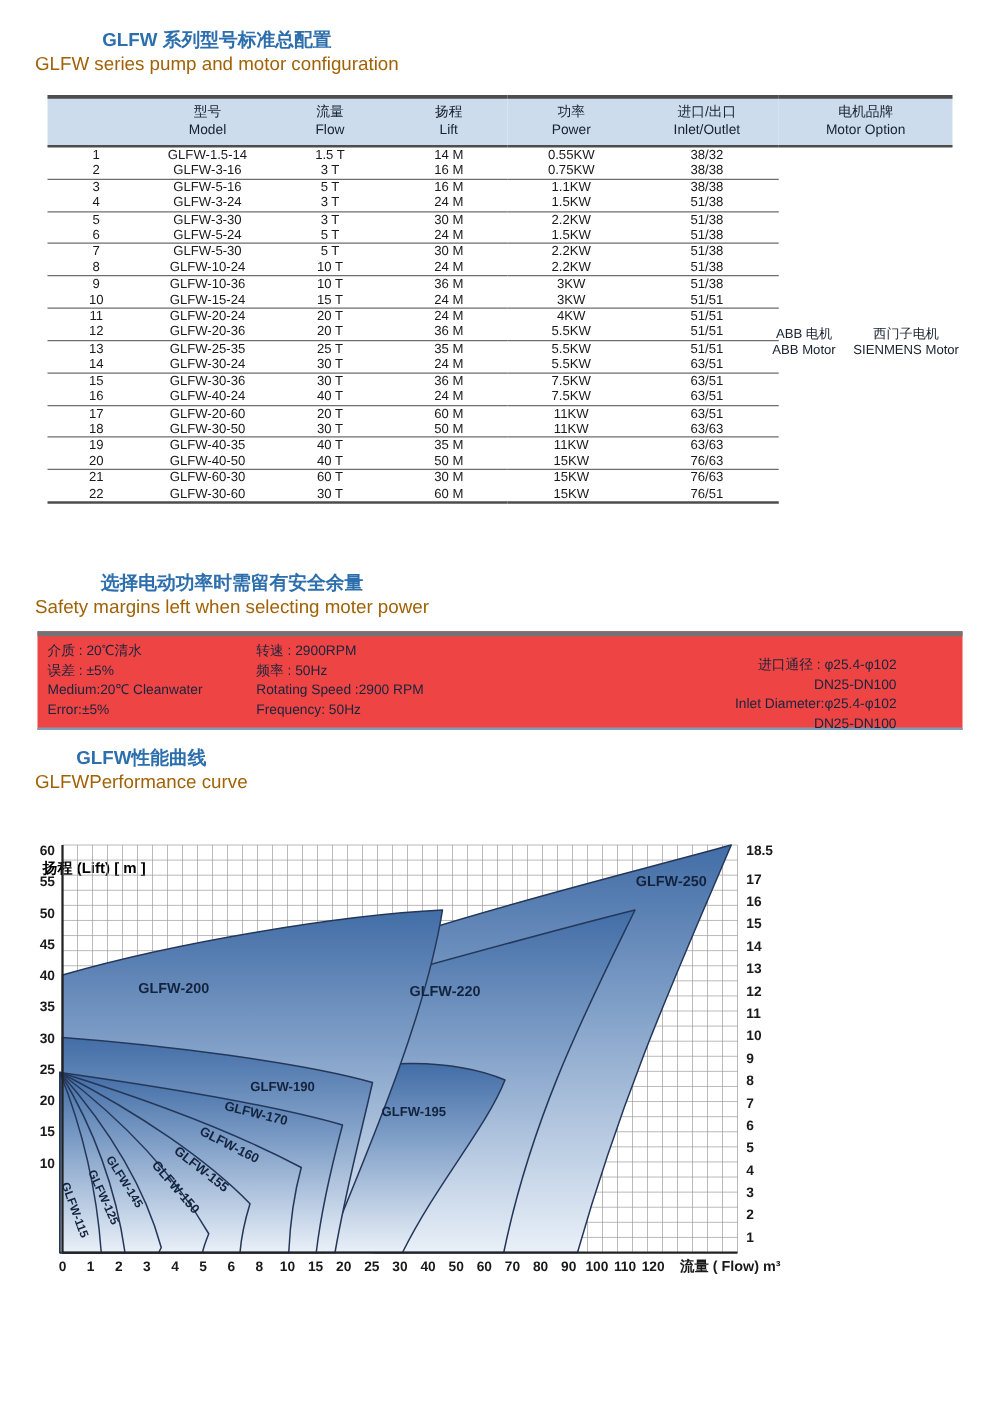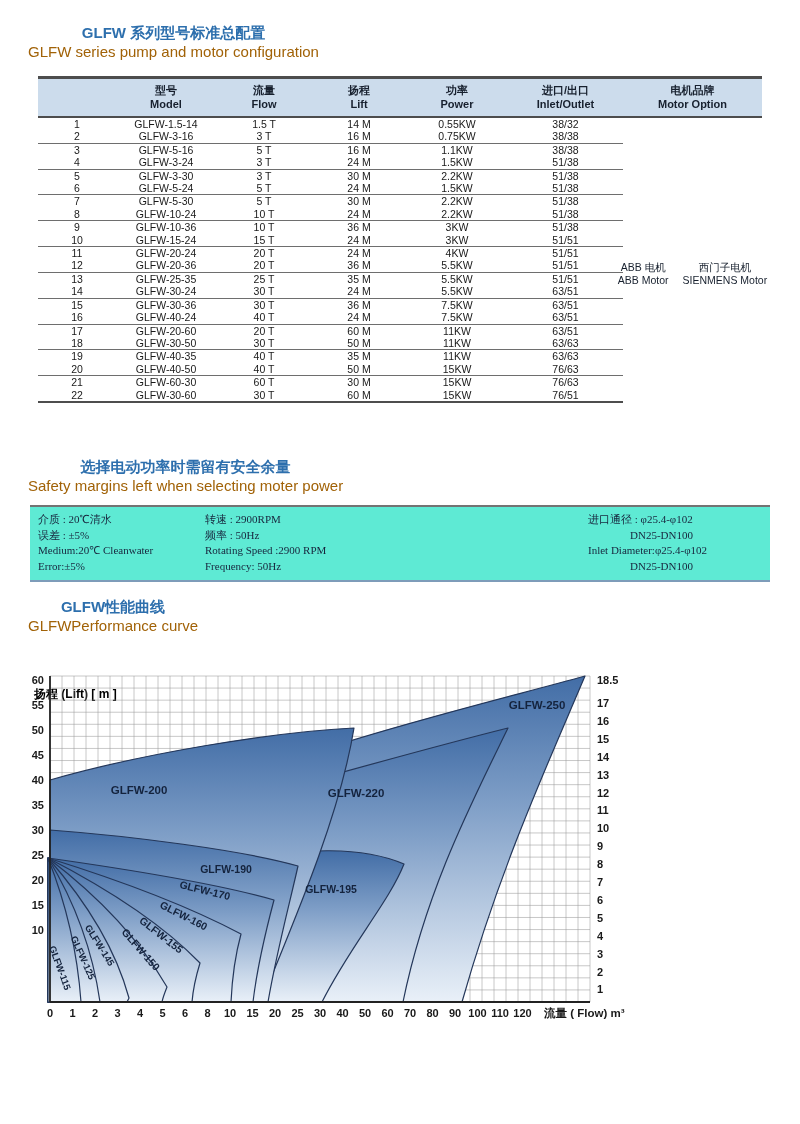--- a/index.html
+++ b/index.html
@@ -4,29 +4,29 @@
 <style>
   html,body{margin:0;padding:0;background:#fff;}
   body{width:800px;height:1124px;position:relative;font-family:"Liberation Sans",sans-serif;color:#1c1c1c;overflow:hidden;}
   .abs{position:absolute;}
   
   .sec-title{line-height:1.25;}
   .sec-title .zh{font-size:15px;font-weight:700;color:#2d6fad;text-align:center;}
   .sec-title .en{font-size:15px;font-weight:400;color:#a16207;}
   
   #cfg-table{border-collapse:collapse;width:724px;table-layout:fixed;}
-  #cfg-table thead th{background:#ccdcec;font-weight:700;font-size:11px;line-height:14px;padding:4px 0 5px 0;border-top:3px solid #4d4d4d;border-bottom:2px solid #4d4d4d;color:#17202e;margin-top:24px;}
+  #cfg-table thead th{background:#ccdcec;font-weight:400;font-size:11px;line-height:14px;padding:4px 0 5px 0;border-top:3px solid #4d4d4d;border-bottom:2px solid #4d4d4d;color:#17202e;margin-top:24px;}
   #cfg-table td{font-size:10.5px;line-height:12.4px;text-align:center;padding:0;white-space:nowrap;color:#191919;}
   #cfg-table tbody tr.group-end td{border-bottom:1.2px solid #6e6e6e;}
   #cfg-table tbody tr.last td{border-bottom:2.5px solid #4d4d4d;}
   #cfg-table td.motor-cell{vertical-align:middle;border-bottom:none !important;}
   .motor-wrap{display:flex;justify-content:center;gap:14px;margin-top:28px;}
   .motor-opt{text-align:center;font-size:10.5px;line-height:13px;color:#17202e;}
   
-  .safety-band{background:#5eead4;border-top:2px solid #737373;border-bottom:2px solid #7e9cb9;display:flex;font-family:Liberation Serif, serif;}
+  .safety-band{background:#ef4444;border-top:4px solid #737373;border-bottom:2px solid #7e9cb9;display:flex;}
   .safety-col{font-size:11px;line-height:15.5px;color:#17253d;white-space:nowrap;}
   .safety-col div.ind{padding-left:42px;}
   
   .axis-caption{font-size:12px;font-weight:700;color:#000000;margin-top:40px;}
   svg text{font-family:"Liberation Sans",sans-serif;}
   .curve-label{font-size:10.5px;font-weight:700;fill:#14233d;}
   .curve-label.big{font-size:11.5px;}
   .curve-label.sm{font-size:9.5px;}
 </style>
 </head>
@@ -284,21 +284,21 @@
       <div>误差 : ±5%</div>
       <div>Medium:20℃ Cleanwater</div>
       <div>Error:±5%</div>
     </div>
     <div class="safety-col" style="position: absolute; left: 175px; top: 5px;">
       <div>转速 : 2900RPM</div>
       <div>频率 : 50Hz</div>
       <div>Rotating Speed :2900 RPM</div>
       <div>Frequency: 50Hz</div>
     </div>
-    <div class="safety-col" style="position: absolute; left: 558px; top: 5px;">
+    <div class="safety-col" style="position: absolute; left: 558px; top: 16px; text-align: right;">
       <div>进口通径 : φ25.4-φ102</div>
       <div class="ind">DN25-DN100</div>
       <div>Inlet Diameter:φ25.4-φ102</div>
       <div class="ind">DN25-DN100</div>
     </div>
   </div>
 
 <div class="abs sec-title" style="left:28px;top:598px;">
   <div class="zh">GLFW性能曲线</div>
   <div class="en"><span>GLFW</span><span>Performance curve</span></div>

